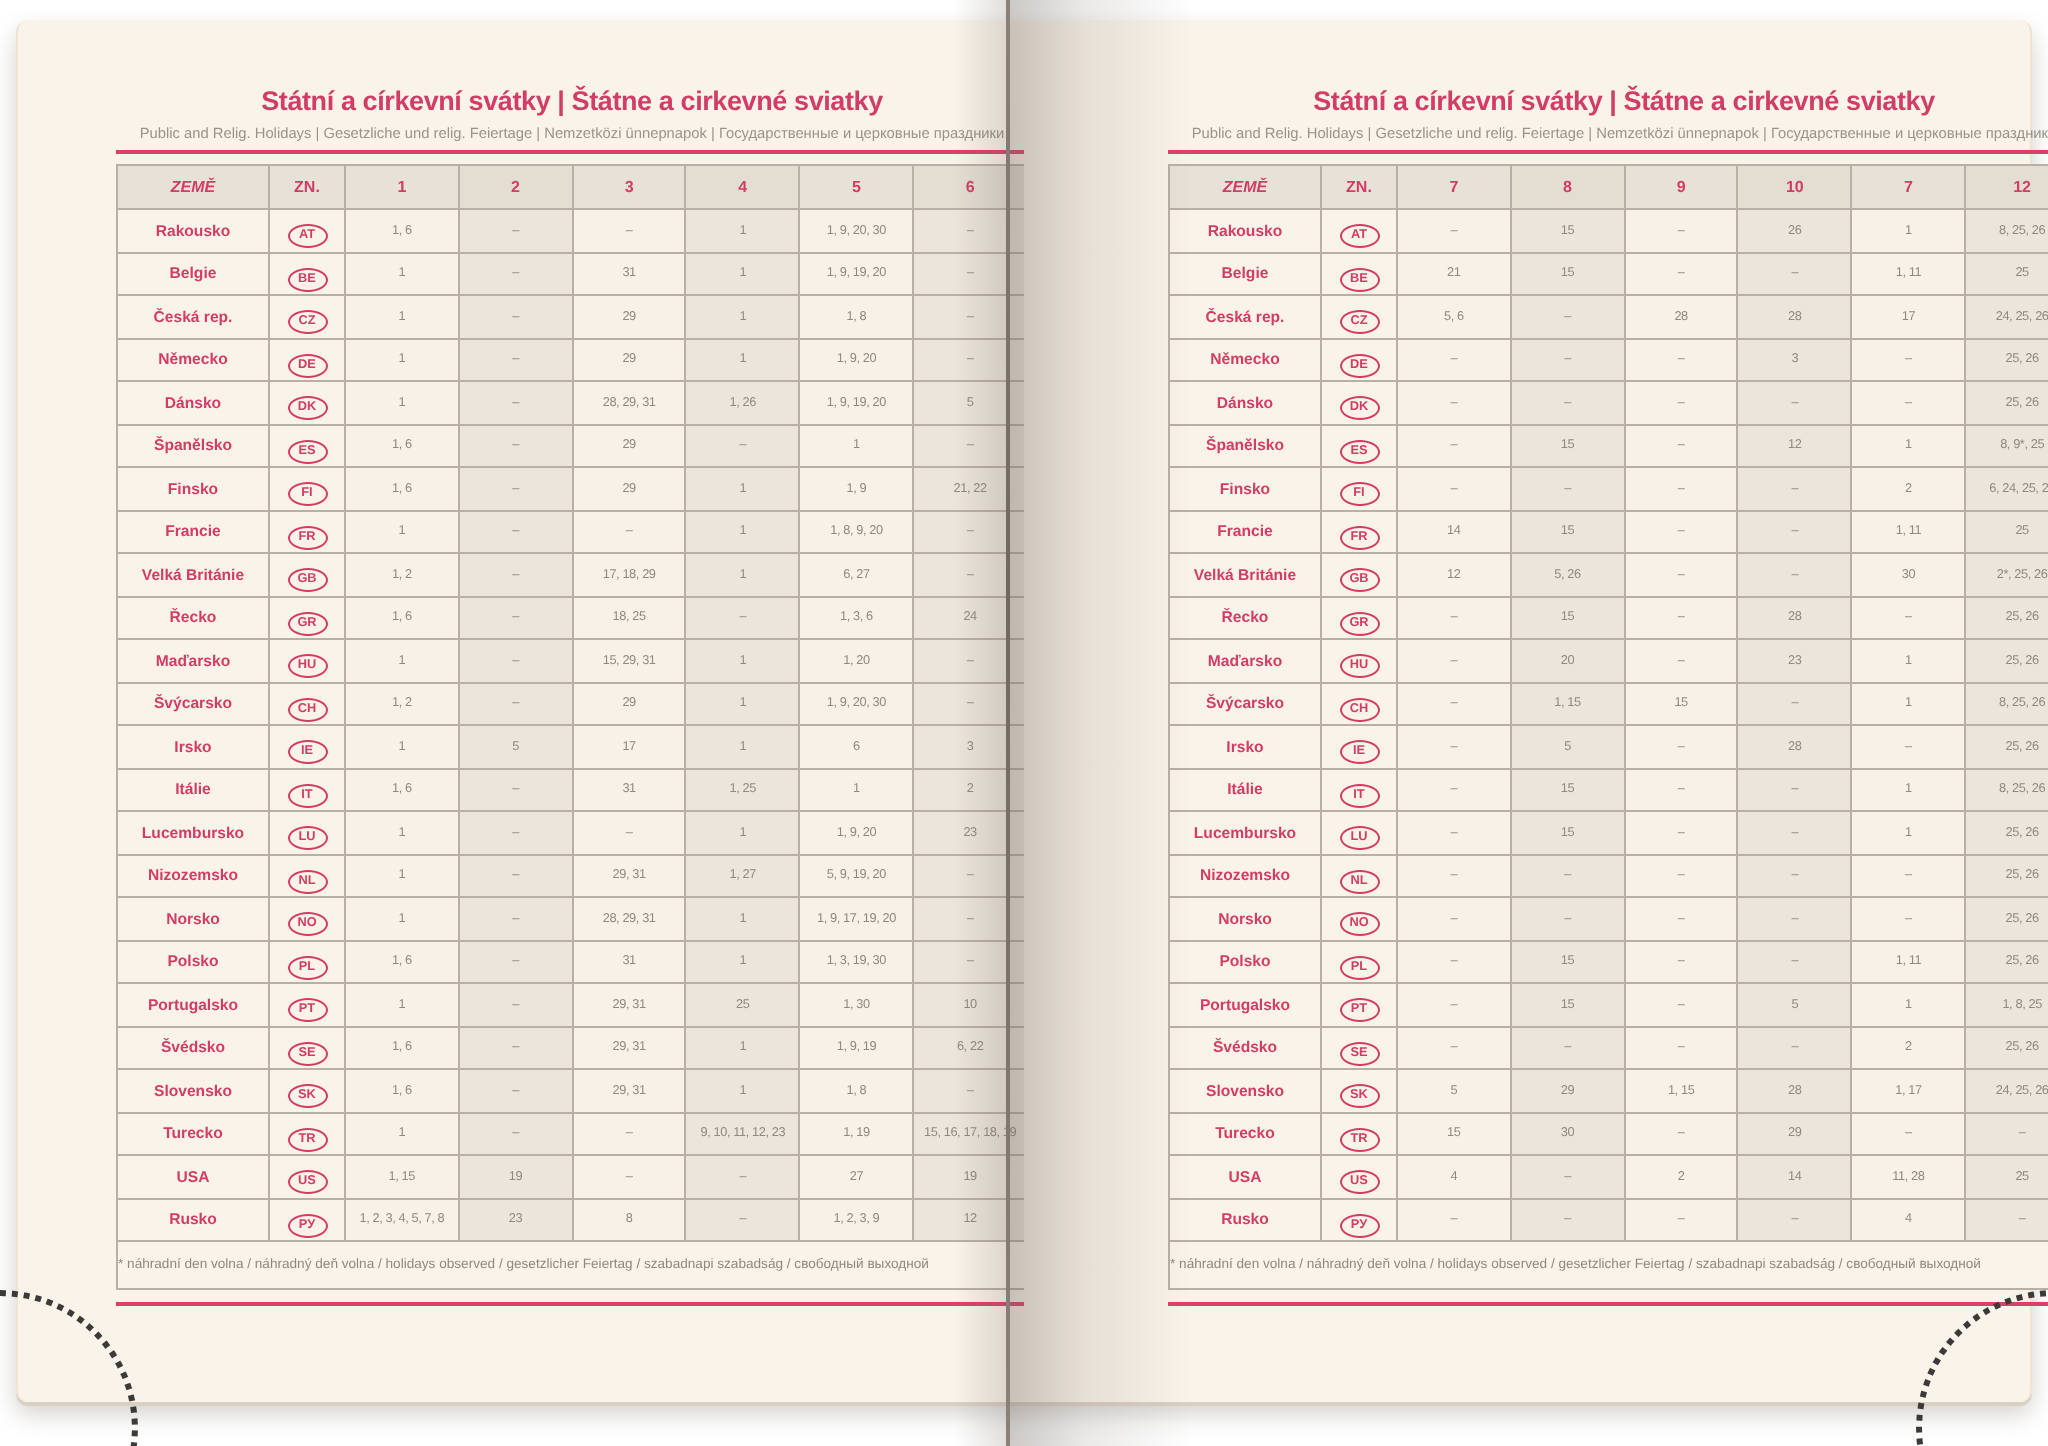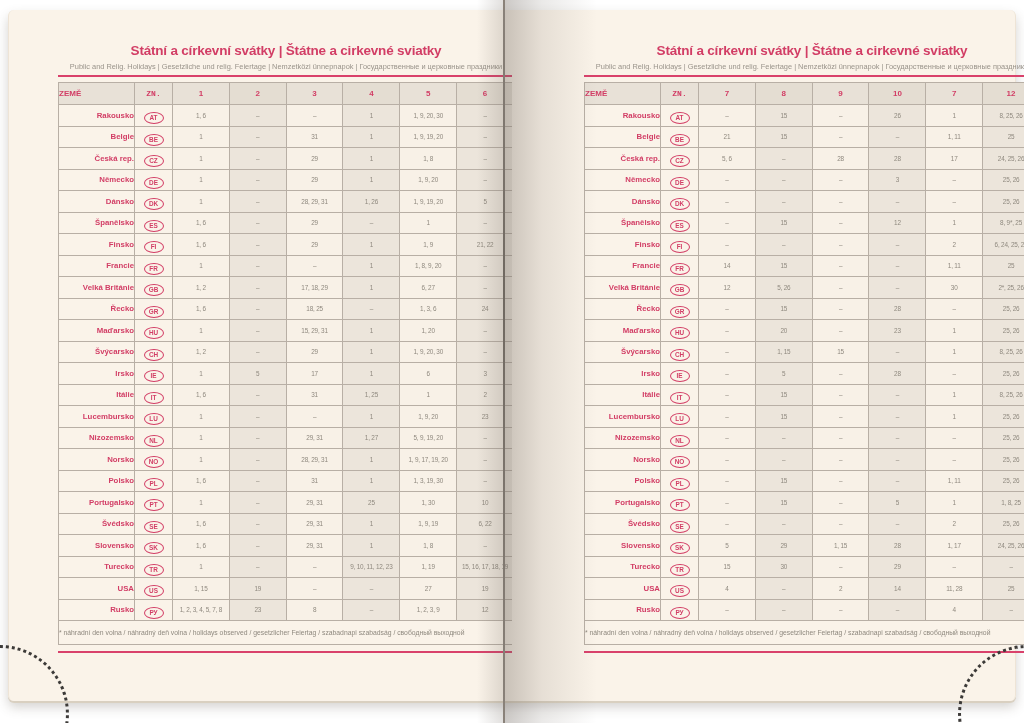--- a/index.html
+++ b/index.html
@@ -12,24 +12,24 @@
   .content{position:absolute;top:0;width:456px;}
   .page-left .content{left:49px;}
   .page-right .content{left:72px;}
   .title{margin:33px 0 0;font-size:13.5px;line-height:16px;font-weight:bold;color:#d23d65;
     text-align:center;letter-spacing:-0.2px;white-space:nowrap;}
   .subtitle{margin-top:3px;font-size:7.4px;line-height:9px;color:#99938a;text-align:center;white-space:nowrap;}
   .subtitle-rule{margin-top:4px;height:2px;background:#d9416b;}
   table.holidays{margin-top:5px;width:100%;border-collapse:collapse;table-layout:fixed;}
   table.holidays th,table.holidays td{border:1px solid #b8afa5;padding:0;overflow:hidden;}
   thead th{height:21px;background:#e8e1d7;color:#d23d65;font-size:8px;font-weight:bold;text-align:center;}
-  th.col-country{width:75px;text-align:left;padding-left:5px;}
-  th.col-code{width:37px;font-family:Liberation Mono, monospace;}
+  th.col-country{width:75px;text-align:center;padding-left:5px;font-style:italic;}
+  th.col-code{width:37px;}
   tbody tr{height:21.5px;}
-  td.c-country{color:#d23d65;font-weight:bold;font-size:7.8px;text-align:right;padding-left:5px;
+  td.c-country{color:#d23d65;font-weight:bold;font-size:7.8px;text-align:center;padding-left:5px;
     background:#faf3e9;white-space:nowrap;}
   td.c-code{text-align:center;background:#faf3e9;}
   .badge{display:inline-block;border:1px solid #d23d65;color:#d23d65;border-radius:50%;
     font-size:6.4px;font-weight:bold;line-height:8px;padding:1px 4px 1px;min-width:10px;}
   td.c-month{font-size:6.4px;letter-spacing:-0.2px;color:#8f897f;text-align:center;
     background:#f8f1e7;white-space:nowrap;}
   td.c-month.shade, th.col-month.shade-h{background:#ece5db;}
   thead th.col-month.shade-h{background:#e4ddd2;}
   tfoot td{height:23px;background:#faf3e9;color:#8f897f;font-size:6.8px;text-align:left;
     padding-left:5px;white-space:nowrap;}

